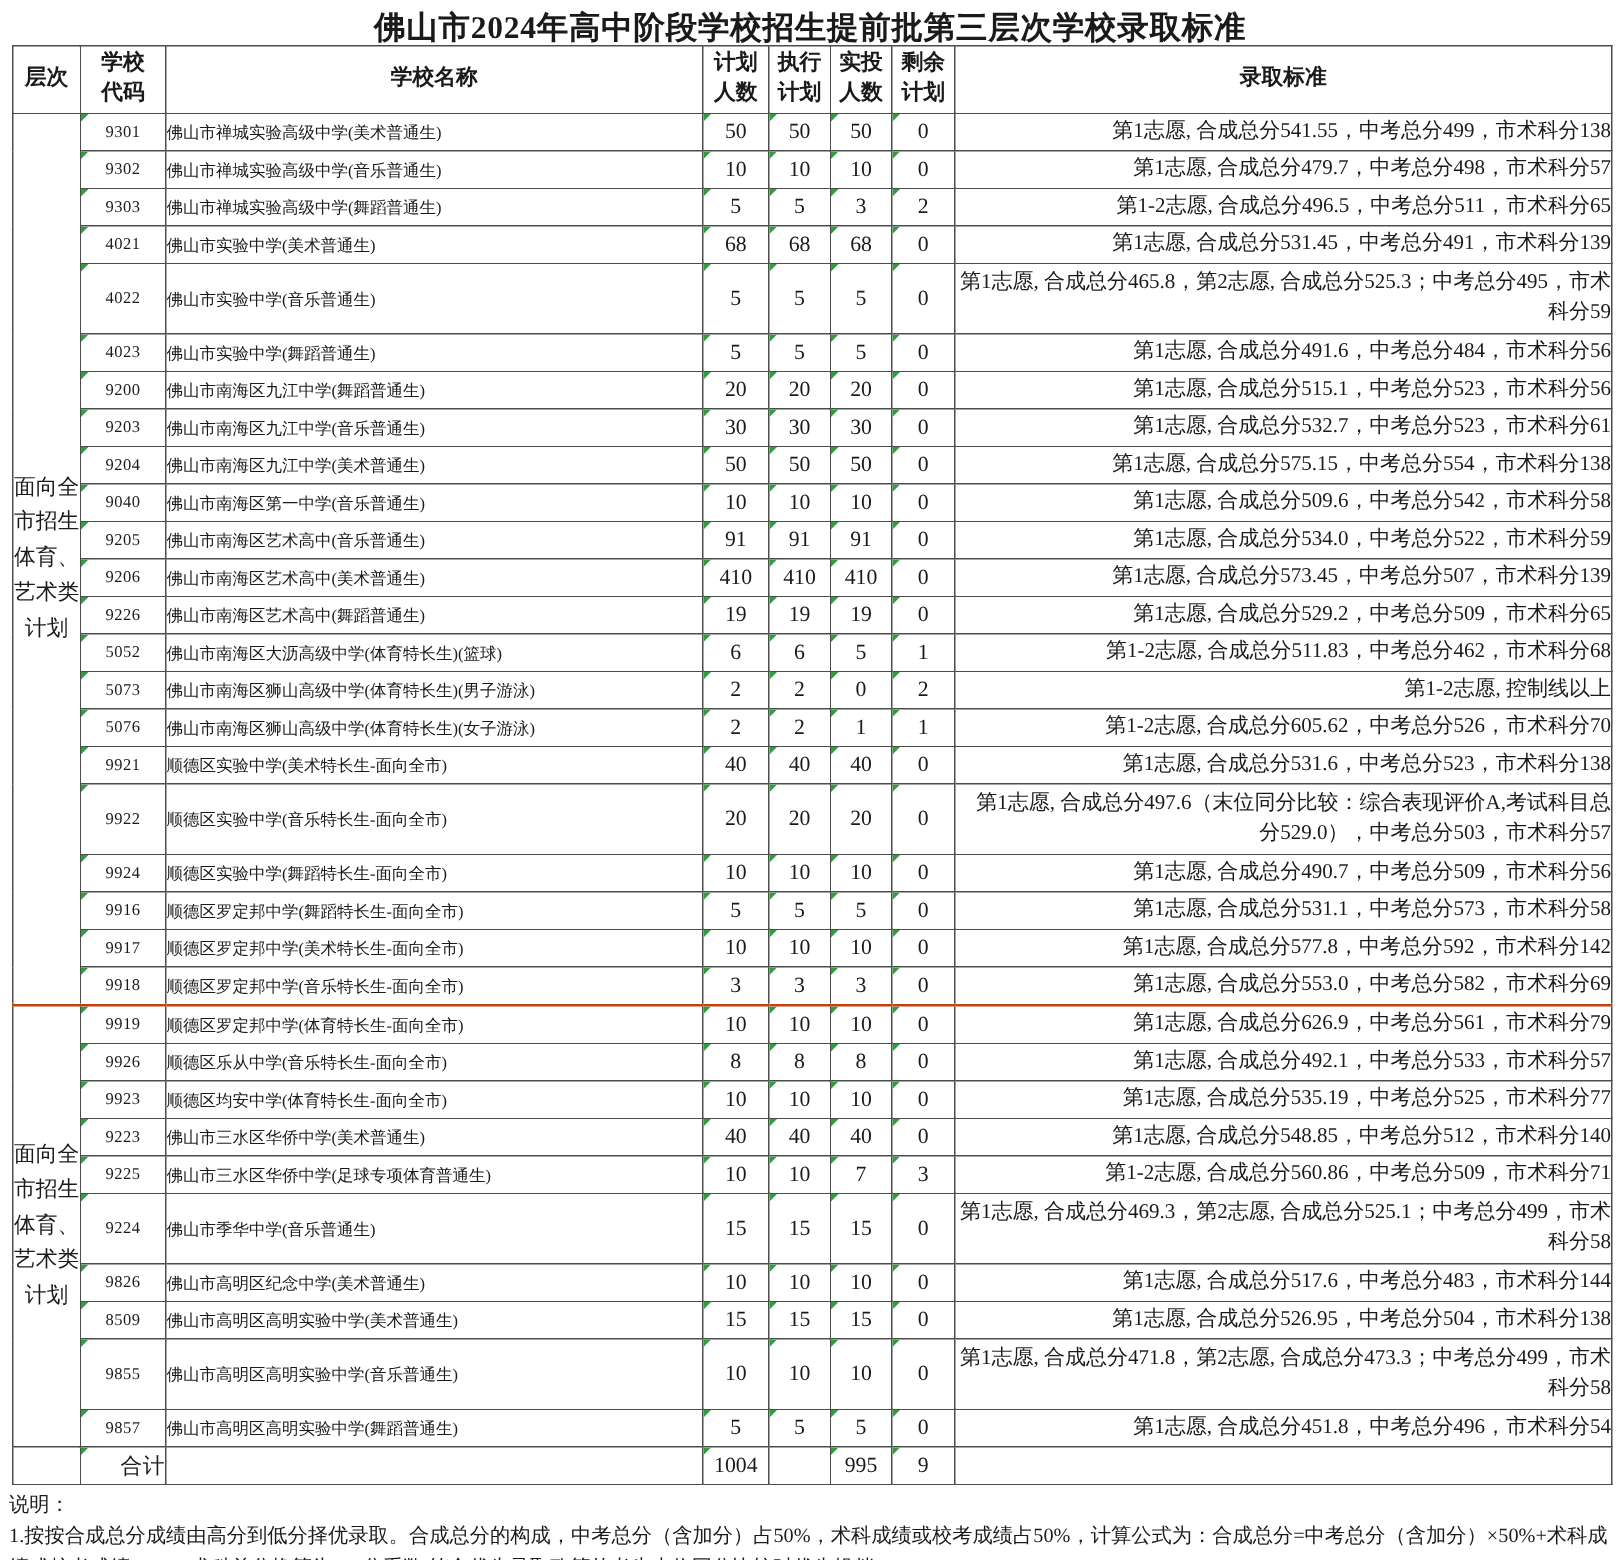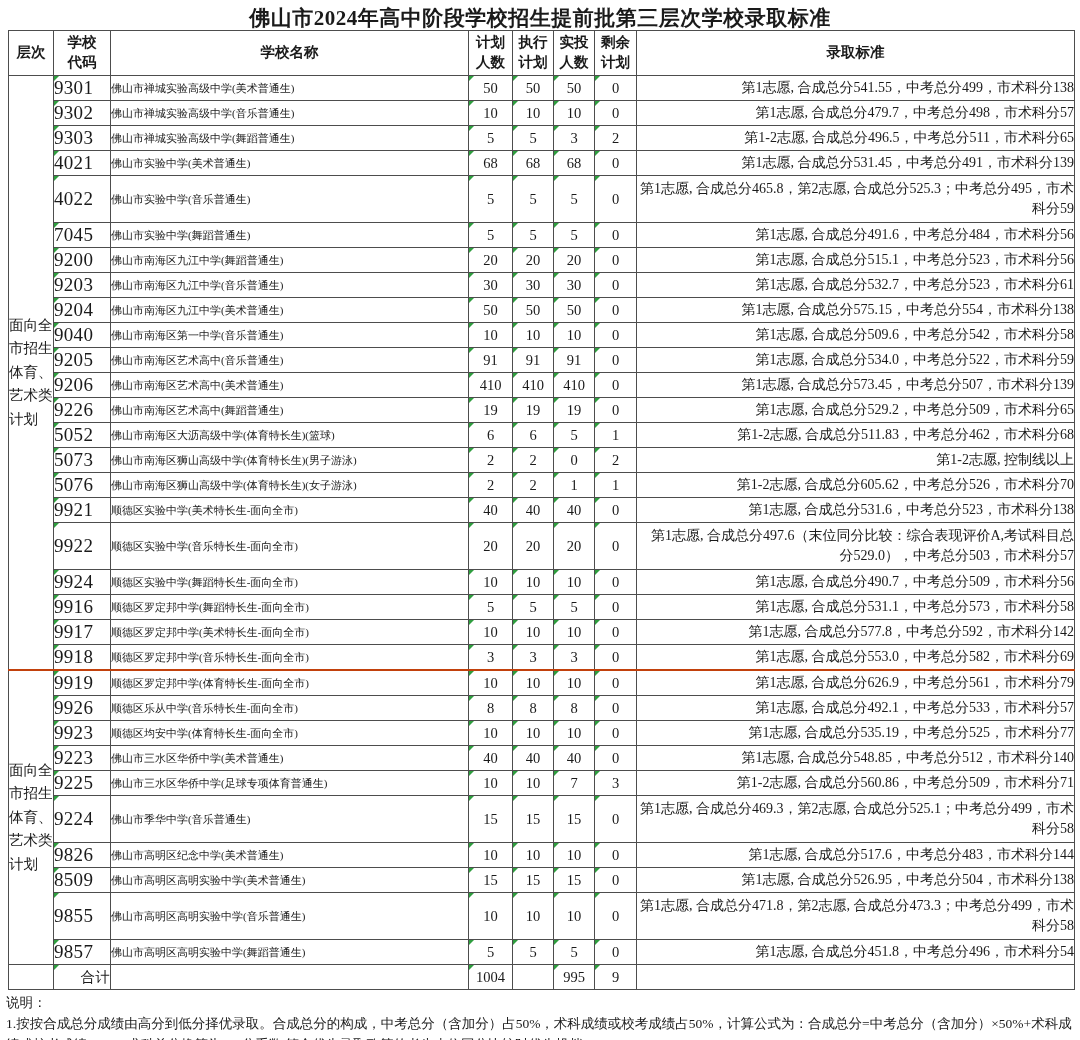--- a/index.html
+++ b/index.html
@@ -46,32 +46,32 @@
     text-align: center;
     white-space: pre-line;
     line-height: 1.35;
     height: 44px;
   }
   tbody td { height: 24px; }
   tr.tall td { height: 46px; }
   tr.section-start td { border-top: 2px solid #c2410c; }
 
   td.level-cell {
-    text-align: left;
+    text-align: center;
     font-size: 14.5px;
     line-height: 1.62;
     word-break: break-all;
     line-break: anywhere;
     padding: 0 6px;
     vertical-align: middle;
   }
   td.code-cell {
-    text-align: left;
+    text-align: center;
     padding-left: 5px;
-    font-size: 19px;
+    font-size: 11px;
     letter-spacing: 0.3px;
   }
   td.name-cell {
     text-align: left;
     padding-left: 5px;
     font-size: 11px;
     white-space: nowrap;
   }
   td.num-cell {
     text-align: center;
@@ -181,21 +181,21 @@
         <tr class="tall">
           <td class="code-cell mark">4022</td>
           <td class="name-cell">佛山市实验中学(音乐普通生)</td>
           <td class="num-cell mark">5</td>
           <td class="num-cell mark">5</td>
           <td class="num-cell mark">5</td>
           <td class="num-cell mark">0</td>
           <td class="std-cell">第1志愿, 合成总分465.8，第2志愿, 合成总分525.3；中考总分495，市术科分59</td>
         </tr>
         <tr>
-          <td class="code-cell mark">7045</td>
+          <td class="code-cell mark">4023</td>
           <td class="name-cell">佛山市实验中学(舞蹈普通生)</td>
           <td class="num-cell mark">5</td>
           <td class="num-cell mark">5</td>
           <td class="num-cell mark">5</td>
           <td class="num-cell mark">0</td>
           <td class="std-cell">第1志愿, 合成总分491.6，中考总分484，市术科分56</td>
         </tr>
         <tr>
           <td class="code-cell mark">9200</td>
           <td class="name-cell">佛山市南海区九江中学(舞蹈普通生)</td>

